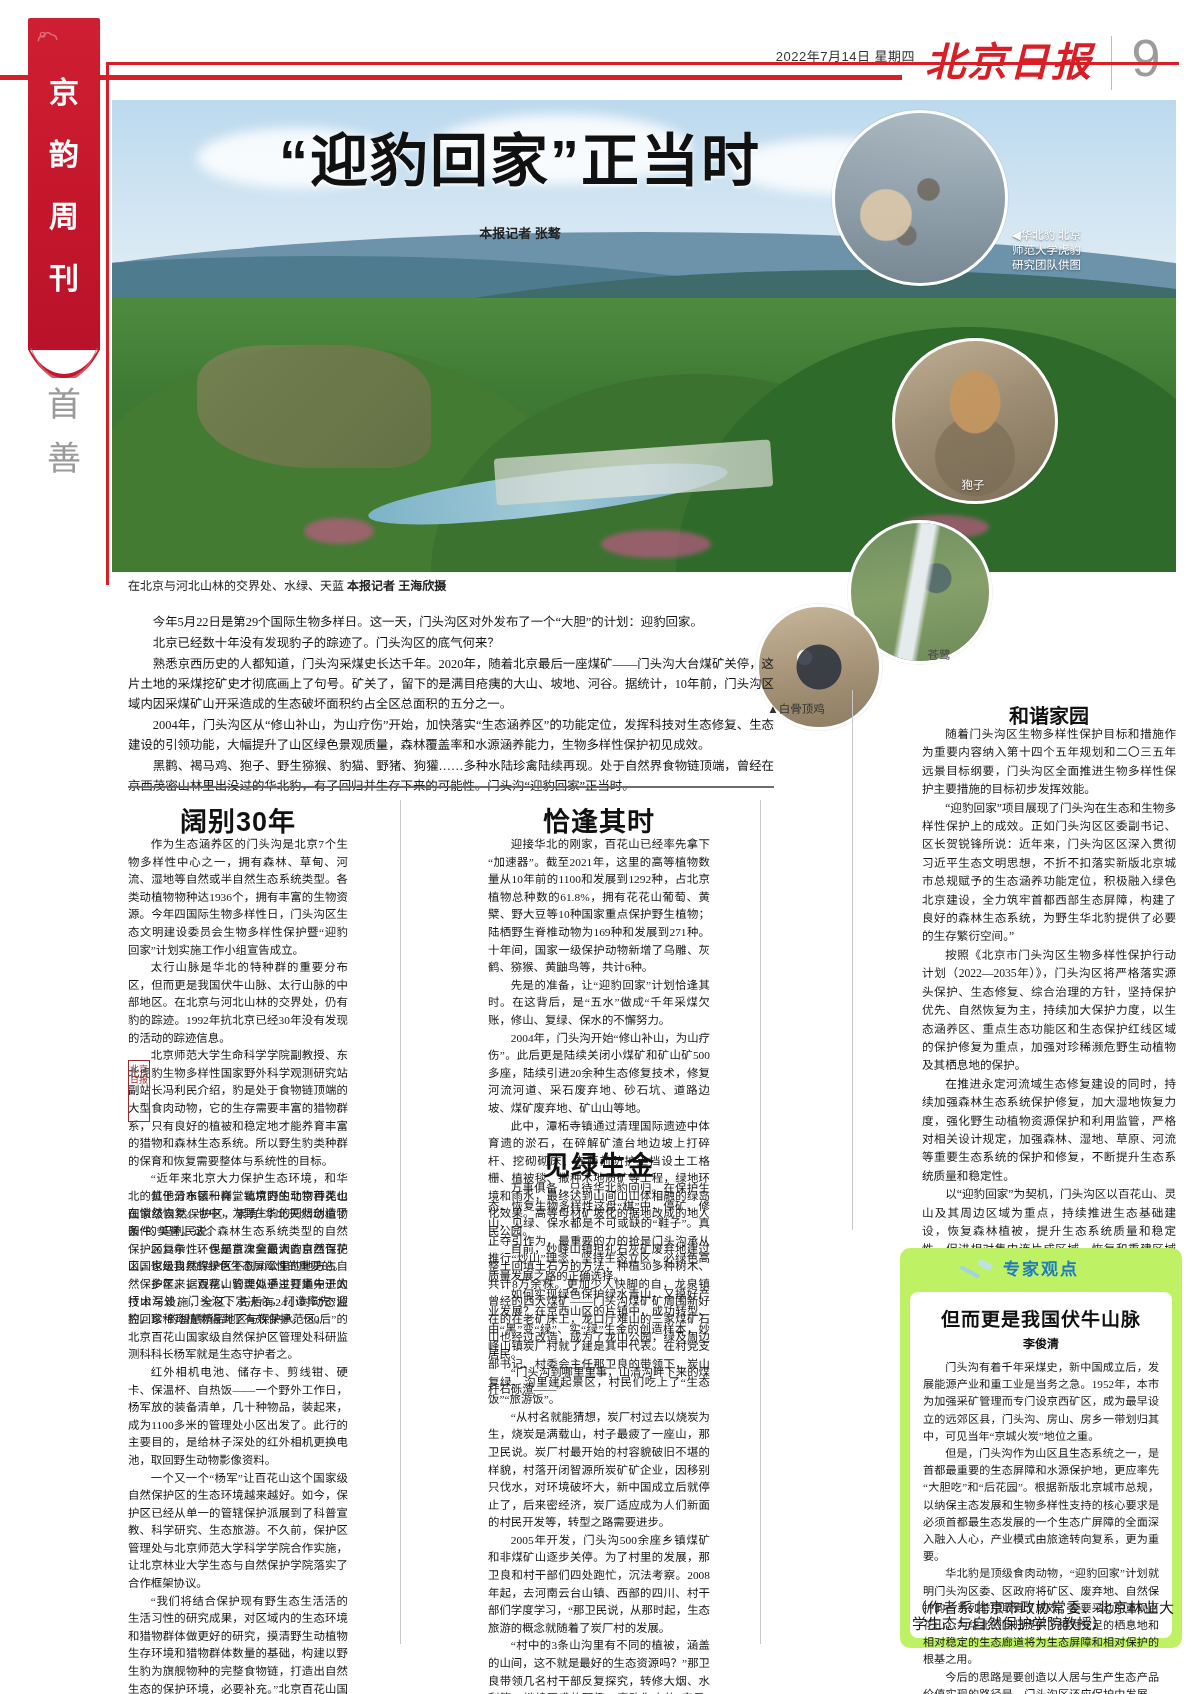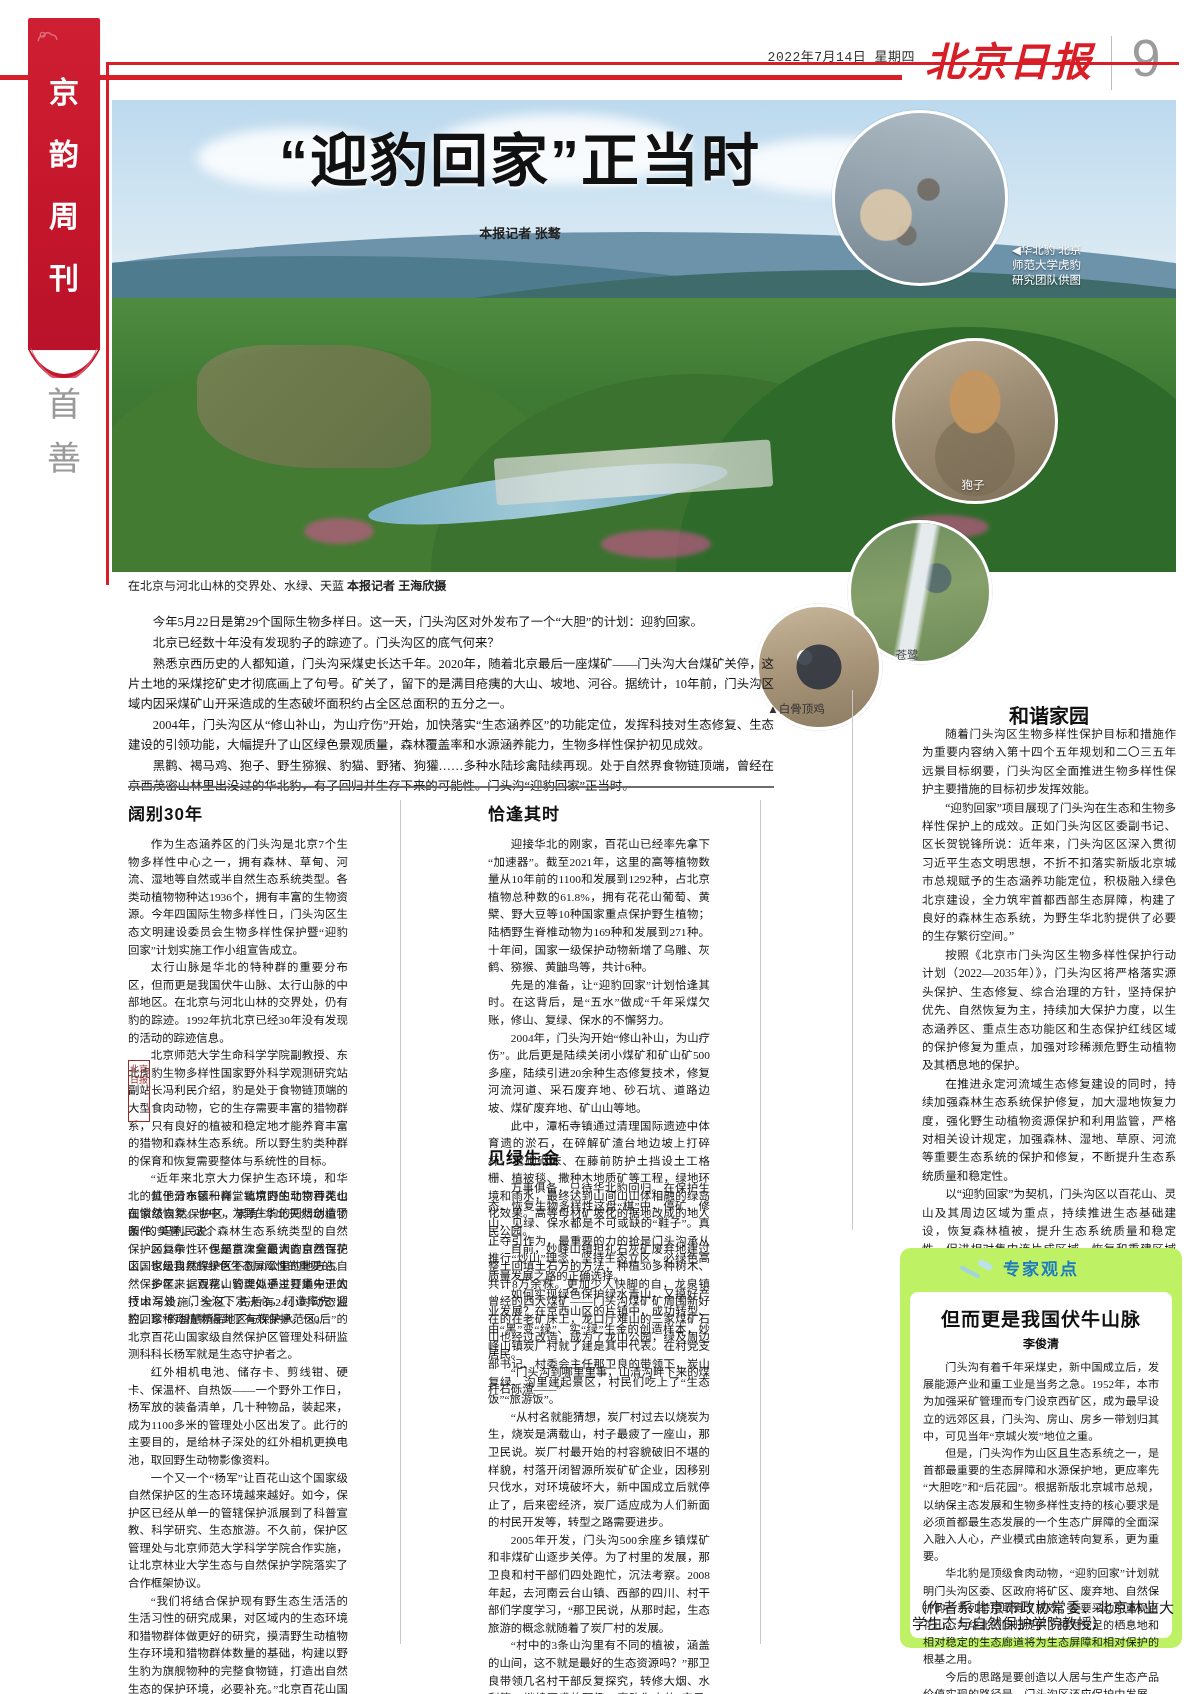--- a/index.html
+++ b/index.html
@@ -6,21 +6,21 @@
   html,body{margin:0;padding:0;background:#fff;}
   body{
     width:1200px;height:1694px;position:relative;overflow:hidden;
     font-family:"Liberation Serif","DejaVu Serif",serif;
     color:#1a1a1a;
   }
   
   #header{position:absolute;left:0;top:0;width:1200px;height:108px;}
   #dateline{
     position:absolute;right:285px;top:46px;font-size:13px;letter-spacing:.5px;
-    font-family:Liberation Mono, monospace;color:#333;white-space:nowrap;
+    font-family:Liberation Sans, sans-serif;color:#333;white-space:nowrap;
   }
   #headrule{
     position:absolute;left:0;top:75px;width:902px;height:5px;background:#d81e26;
   }
   #paper-name{
     position:absolute;right:110px;top:34px;width:165px;height:58px;
     color:#d81e26;font-size:40px;line-height:58px;text-align:center;
     font-family:"Liberation Serif","DejaVu Serif",serif;font-weight:bold;
     font-style:italic;letter-spacing:2px;white-space:nowrap;
   }
@@ -150,23 +150,23 @@
     position:absolute;left:200px;top:206px;width:640px;text-align:center;
     font-size:13px;font-weight:bold;color:#222;
     font-family:"Liberation Sans","DejaVu Sans",sans-serif;
     margin-top:17px;
   }
   
   .inset-caption{
     position:absolute;font-size:11.5px;color:#fff;line-height:15px;
     font-family:"Liberation Serif","DejaVu Serif",serif;text-shadow:0 1px 2px rgba(0,0,0,.5);
   }
-  #cap-leopard{left:1012px;top:243px;width:74px;text-align:left;}
+  #cap-leopard{left:1012px;top:228px;width:74px;text-align:left;}
   #cap-deer{left:938px;top:478px;width:70px;text-align:center;}
-  #cap-heron{left:872px;top:648px;width:70px;text-align:center;color:#444;text-shadow:none;}
+  #cap-heron{left:904px;top:648px;width:70px;text-align:center;color:#444;text-shadow:none;}
   #cap-coot{left:736px;top:702px;width:120px;text-align:center;color:#333;text-shadow:none;}
   
   #hero-credit{
     position:absolute;left:128px;top:576px;font-size:12px;color:#222;
   }
   #hero-credit b{font-family:"Liberation Sans","DejaVu Sans",sans-serif;}
   
   #lead{
     position:absolute;left:128px;top:612px;width:646px;
     font-size:12.4px;line-height:20px;text-align:justify;color:#151515;
@@ -179,21 +179,21 @@
     font-size:20px;font-weight:bold;color:#111;
     font-family:"Liberation Sans","DejaVu Sans",sans-serif;
   }
   #right-body{
     position:absolute;left:922px;top:726px;width:254px;
     font-size:11.6px;line-height:18.4px;text-align:justify;
   }
   #right-body p{margin:0;text-indent:2em;}
   
   .colhead{
-    position:absolute;font-size:17px;font-weight:bold;color:#111;
+    position:absolute;font-size:27px;font-weight:bold;color:#111;text-align:center;
     font-family:"Liberation Sans","DejaVu Sans",sans-serif;letter-spacing:1px;
   }
   .colbody{
     position:absolute;font-size:11.4px;line-height:17.6px;text-align:justify;color:#151515;
   }
   .colbody p{margin:0;text-indent:2em;}
   #head-c1{left:128px;top:800px;width:220px;}
   #body-c1{left:128px;top:836px;width:220px;}
   #head-c2{left:488px;top:800px;width:222px;}
   #body-c2{left:488px;top:836px;width:222px;}

